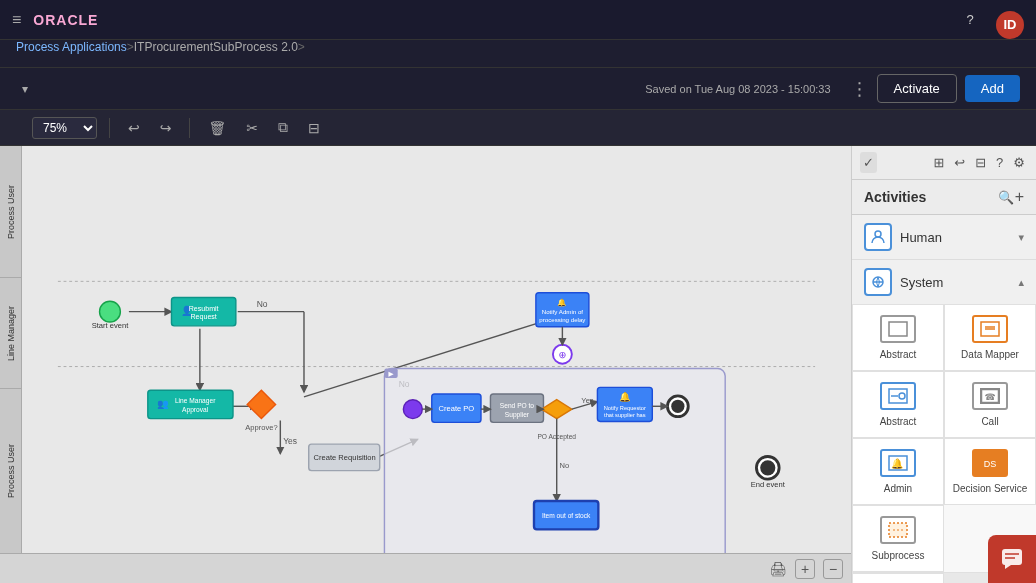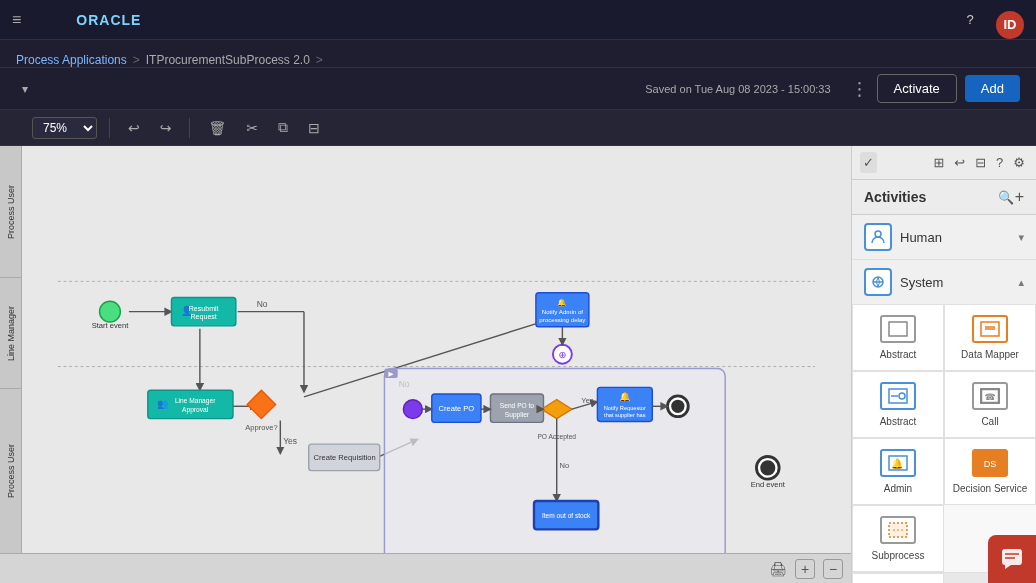--- a/index.html
+++ b/index.html
@@ -5,33 +5,33 @@
     * { margin: 0; padding: 0; box-sizing: border-box; }
     body { width: 1036px; height: 583px; overflow: hidden; font-family: 'Segoe UI', Arial, sans-serif; background: #1a1a2e; color: #fff; }
 
     
     .navbar {
       display: flex; align-items: center; height: 40px;
       background: #1a1a2e; padding: 0 12px; gap: 12px;
       border-bottom: 1px solid #333;
     }
     .hamburger { font-size: 16px; cursor: pointer; color: #aaa; }
-    .oracle-logo { color: #7dd3fc; font-weight: bold; font-size: 14px; letter-spacing: 1px; margin-left: 43px; }
+    .oracle-logo { color: #f9a8d4; font-weight: bold; font-size: 14px; letter-spacing: 1px; }
     .nav-spacer { flex: 1; }
     .nav-icon-btn {
       width: 28px; height: 28px; border-radius: 50%; border: none;
       display: flex; align-items: center; justify-content: center;
       cursor: pointer; font-size: 13px; background: transparent; color: #ccc;
     }
     .nav-icon-btn.user-btn { background: #c0392b; color: #fff; font-weight: bold; margin-top: 10px; }
 
     
     .breadcrumb-bar {
-      display: flex; align-items: flex-end; height: 28px;
-      background: #1e1e30; padding: 0 16px; gap: 6px;
+      display: flex; align-items: flex-start; height: 28px;
+      background: #1e1e30; padding: 0 16px; 
       font-size: 12px; color: #aaa; border-bottom: 1px solid #333;
     }
     .breadcrumb-link { color: #7cb8ff; cursor: pointer; }
     .breadcrumb-sep { color: #666; }
     .breadcrumb-current { color: #aaa; }
 
     
     .title-bar {
       display: flex; align-items: center; height: 42px;
       background: #1e1e30; padding: 0 16px;

